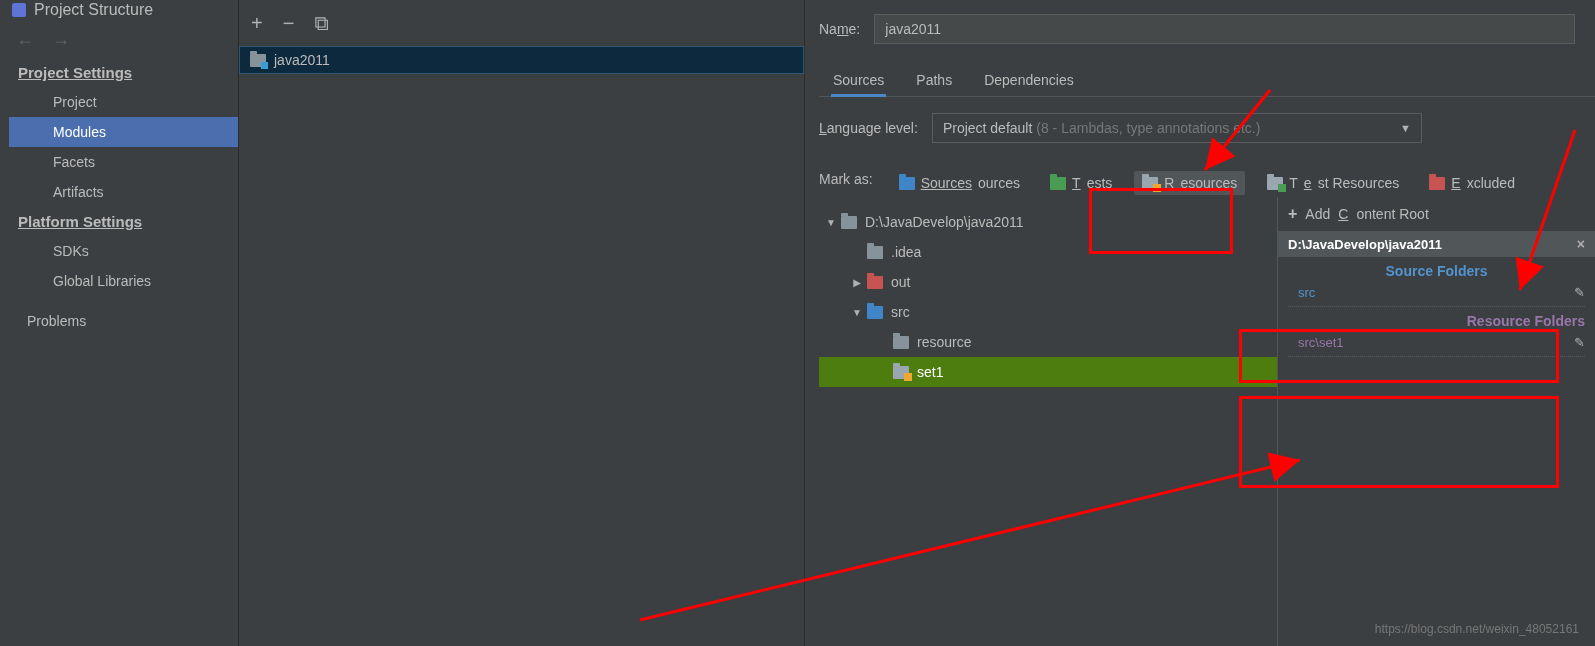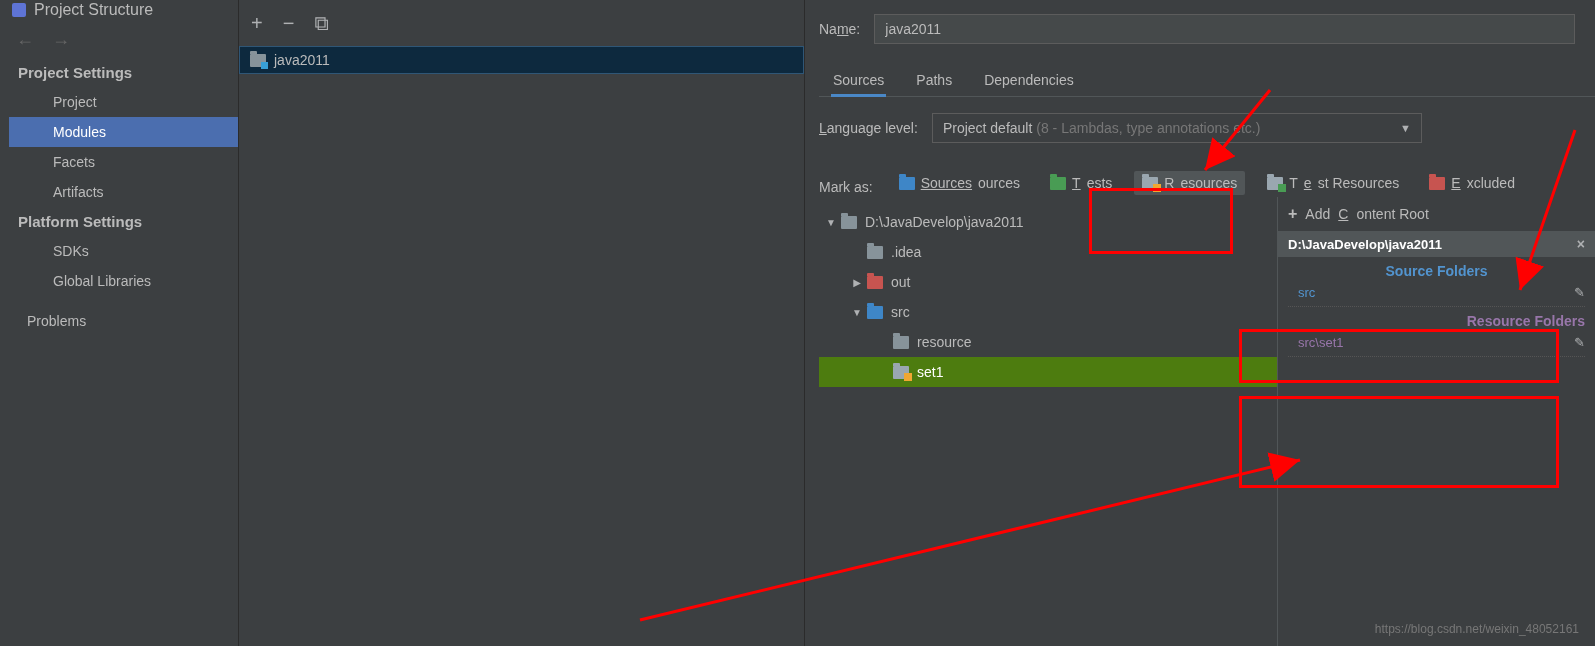--- a/index.html
+++ b/index.html
@@ -5,21 +5,21 @@
 * { margin: 0; padding: 0; box-sizing: border-box; font-family: "Segoe UI", Arial, sans-serif; }
 body { background: #3C3F41; color: #BBBBBB; width: 1595px; height: 646px; overflow: hidden; font-size: 13px; position: relative; }
 .app { display: flex; height: 100%; }
 
 
 .sidebar { width: 239px; background: #3C3F41; border-right: 1px solid #2B2B2B; display: flex; flex-direction: column; }
 .titlebar { height: 20px; display: flex; align-items: center; padding-left: 12px; color: #BBBBBB; font-size: 16px; }
 .title-icon { width: 14px; height: 14px; background: #5E74D6; margin-right: 8px; border-radius: 2px; }
 .nav-arrows { height: 38px; display: flex; align-items: center; padding-left: 16px; gap: 18px; }
 .nav-arrow { color: #666; font-size: 18px; cursor: default; }
-.section-header { font-weight: bold; color: #BBBBBB; padding: 6px 18px; font-size: 15px; }
+.section-header { font-weight: bold; color: #BBBBBB; padding: 6px 18px; font-size: 15px; text-decoration: underline; }
 .sidebar-item { padding: 7px 18px 7px 44px; font-size: 14px; color: #BBBBBB; cursor: pointer; margin-left: 9px; }
 .sidebar-item.selected { background: #4B6EAF; color: #fff; }
 .sidebar-sep { height: 10px; }
 
 
 .middle { width: 566px; background: #3C3F41; border-right: 1px solid #2B2B2B; display: flex; flex-direction: column; }
 .toolbar { height: 46px; display: flex; align-items: center; padding-left: 12px; gap: 20px; }
 .toolbar .ico { color: #AFB1B3; font-size: 20px; cursor: pointer; }
 .module-row { height: 28px; display: flex; align-items: center; padding-left: 10px; background: #0D293E; border: 1px solid #2F5676; }
 .folder-icon { width: 16px; height: 13px; background: #87939A; margin-right: 8px; position: relative; border-radius: 1px; }
@@ -37,21 +37,21 @@
 .tabs { display: flex; gap: 28px; margin-top: 22px; padding-left: 12px; border-bottom: 1px solid #515658; padding-bottom: 0; }
 .tab { color: #BBBBBB; font-size: 14px; padding: 6px 2px 8px; cursor: pointer; position: relative; }
 .tab.active::after { content: ""; position: absolute; left: 0; right: 0; bottom: -1px; height: 3px; background: #4A88C7; }
 
 .lang-row { display: flex; align-items: center; gap: 14px; margin-top: 16px; padding-left: 0; padding-right: 20px; }
 .lang-label { font-size: 14px; }
 .lang-select { flex: 1; max-width: 490px; background: #3C3F41; border: 1px solid #5C5C5C; color: #BBBBBB; padding: 6px 10px; font-size: 14px; height: 30px; display: flex; align-items: center; justify-content: space-between; cursor: pointer; }
 .lang-hint { color: #777; }
 .sel-arrow { color: #AFB1B3; font-size: 11px; }
 
-.mark-row { display: flex; align-items: flex-end; gap: 14px; margin-top: 28px; flex-wrap: nowrap; }
+.mark-row { display: flex; align-items: flex-start; gap: 14px; margin-top: 28px; flex-wrap: nowrap; }
 .mark-label { font-size: 14px; margin-right: 4px; }
 .mark-btn { display: flex; align-items: center; gap: 6px; padding: 4px 8px; cursor: pointer; font-size: 14px; border-radius: 2px; }
 .mark-btn.selected { background: #515658; }
 .mk-ico { width: 16px; height: 13px; position: relative; border-radius: 1px; }
 .mk-ico::before { content: ""; position: absolute; top: -3px; left: 0; width: 7px; height: 3px; background: inherit; border-radius: 1px 1px 0 0; }
 .mk-sources { background: #3E86C7; }
 .mk-tests { background: #499C54; }
 .mk-resources { background: #9AA7B0; }
 .mk-testres { background: #9AA7B0; }
 .mk-excluded { background: #C75450; }

